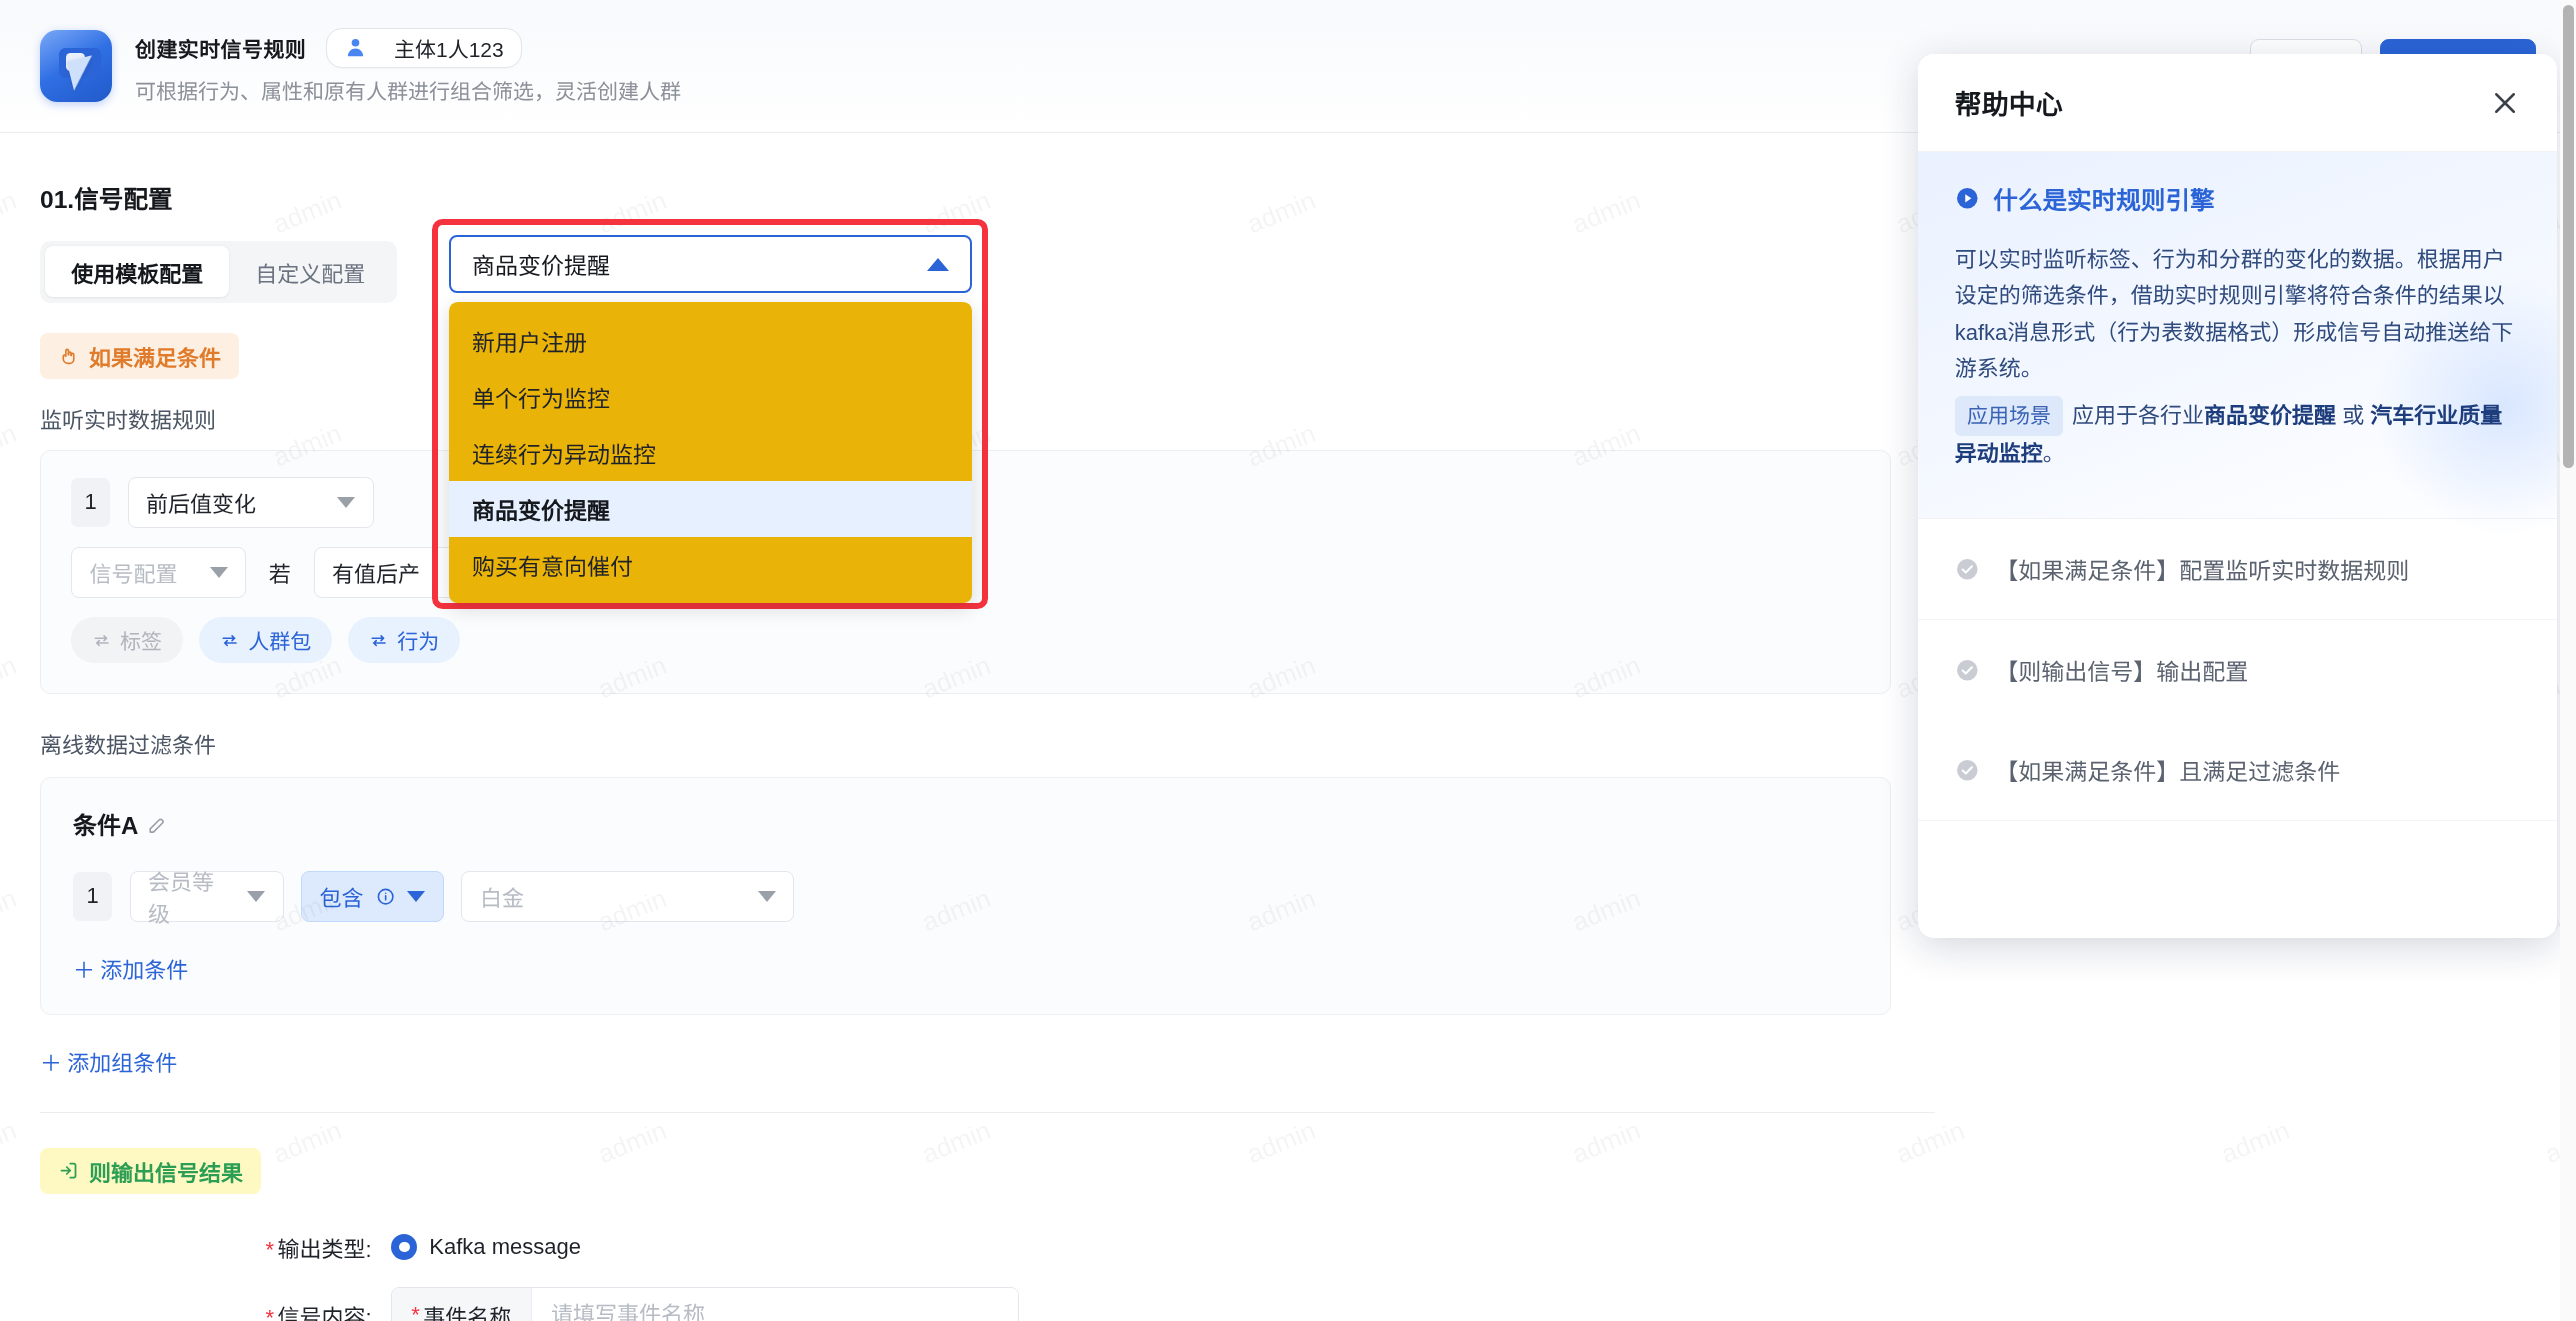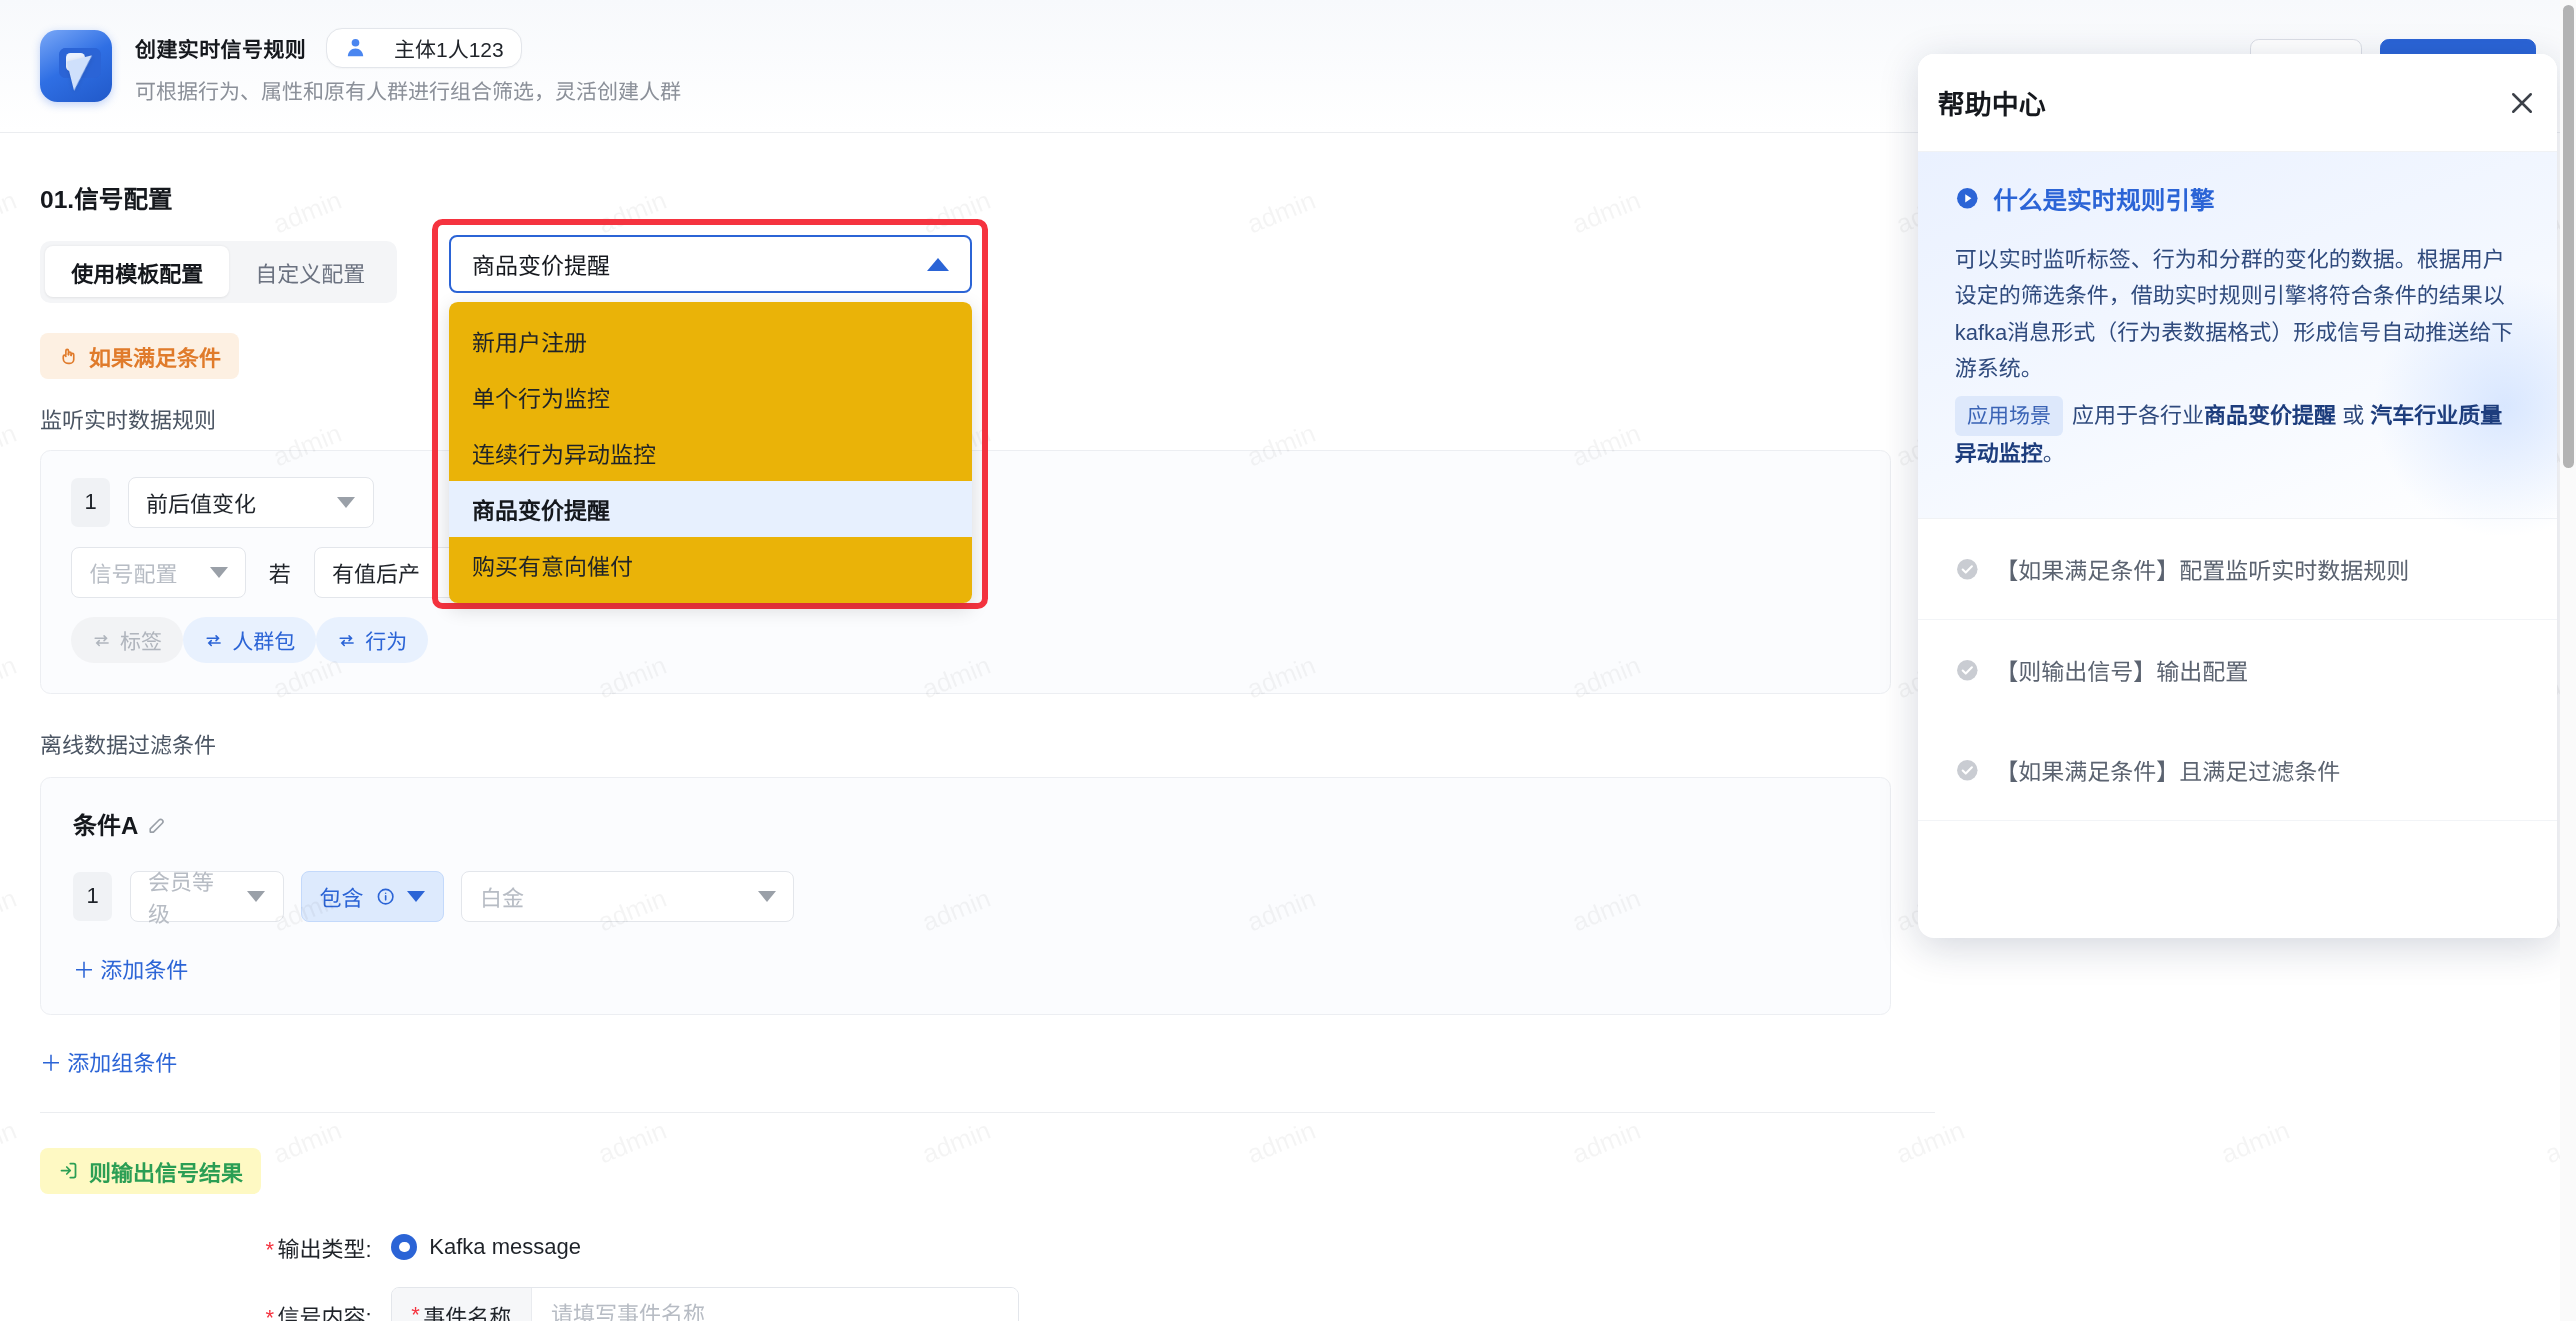--- a/index.html
+++ b/index.html
@@ -186,21 +186,21 @@
     width: 0; height: 0; margin-left: auto;
     border-left: 9.7px solid transparent;
     border-right: 9.7px solid transparent;
     border-top: 11.4px solid #9aa0a8;
   }
   .w-select-1 { width: 246px; }
   .w-select-2 { width: 175px; }
   .w-select-3 { width: 263px; }
   .conj { font-size: 22px; color: #1f2329; padding: 0 5.3px; }
 
-  .chips { display: flex; gap: 0; align-items: flex-start; }
+  .chips { display: flex; gap: 16px; align-items: flex-start; }
   .chip {
     height: 46px; padding: 0 21px; border-radius: 23px;
     display: inline-flex; align-items: center; gap: 8.8px;
     font-size: 21px; cursor: pointer;
   }
   .chip.muted { background: #f2f3f5; color: #b0b5bd; }
   .chip.blue { background: #e8f1fe; color: #2b64d6; }
 
   .offline-title { font-size: 22px; color: #4b5563; margin: 33px 0 17.5px; }
   .group-card {
@@ -271,21 +271,21 @@
   .help-panel {
     position: absolute; top: 54px; right: 19.3px;
     width: 639px; height: 884px;
     background: #fff; border-radius: 16px;
     box-shadow: 0 8.8px 39px rgba(18,35,70,.18);
     overflow: hidden; z-index: 60;
     display: flex; flex-direction: column;
   }
   .help-head {
     height: 98px; display: flex; align-items: center;
-    padding: 0 20px; border-bottom: 0.9px solid #f0f2f5; background: #fff;
+    padding: 0 37px; border-bottom: 0.9px solid #f0f2f5; background: #fff;
     flex: 0 0 98px;
   }
   .help-title { font-size: 27px; font-weight: 700; color: #15181d; }
   .help-close { margin-left: auto; cursor: pointer; width: 30px; height: 30px; }
   .help-section-open {
     background: linear-gradient(160deg,#eaf1ff 0%, #f4f8ff 55%, #ffffff 100%);
     padding: 28px 37px 37px;
     border-bottom: 0.9px solid #f0f2f5;
     position: relative;
   }

